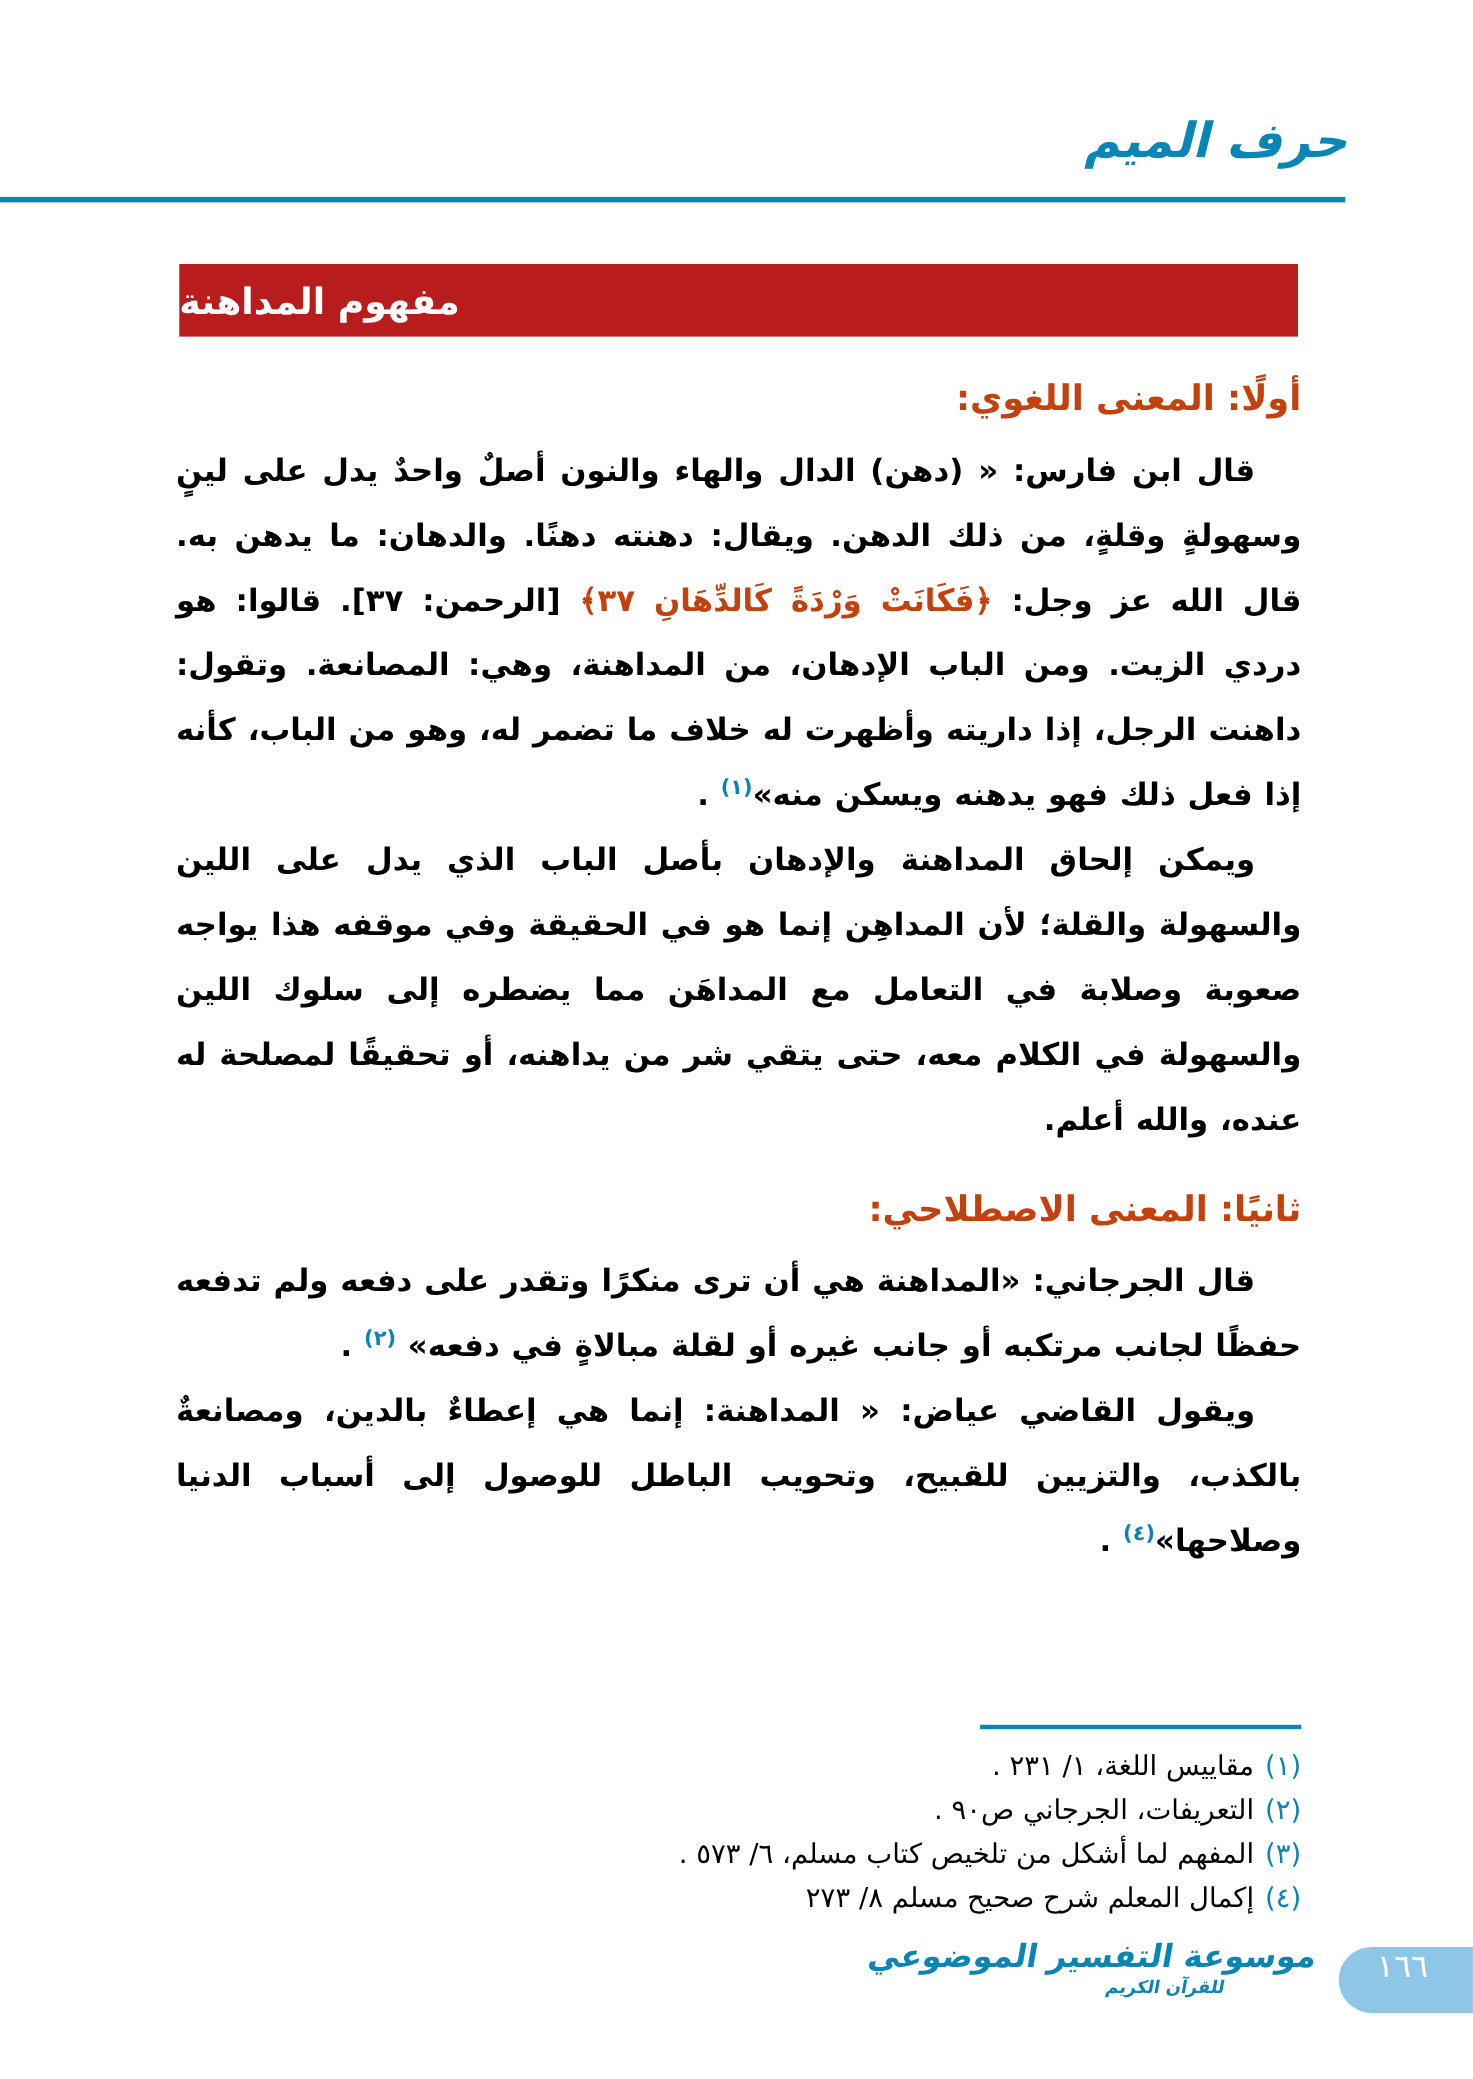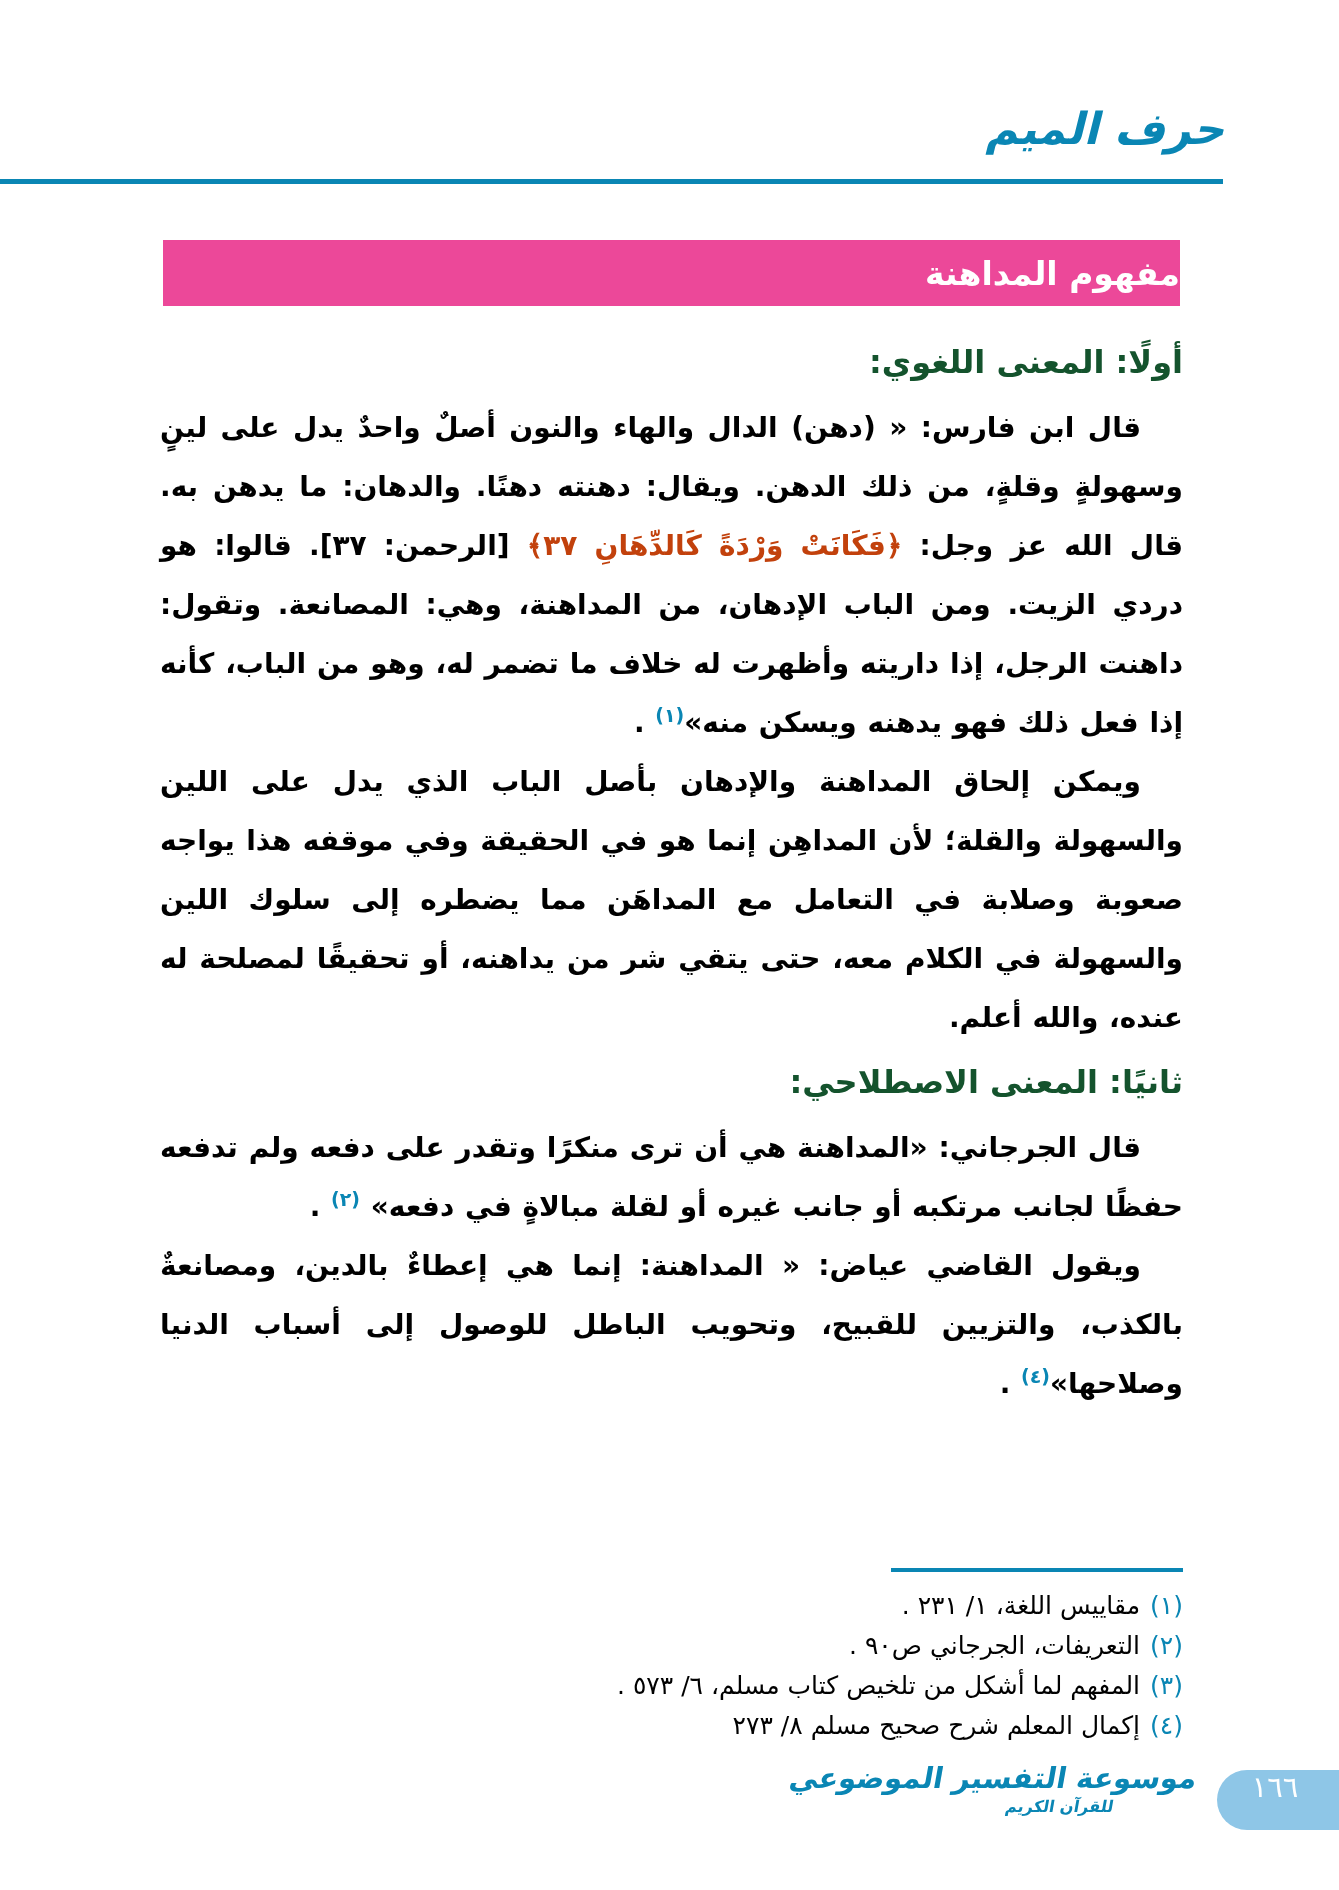--- a/index.html
+++ b/index.html
@@ -18,36 +18,36 @@
     transform:skewX(-14deg);
     white-space:nowrap;
   }
   .top-rule{
     position:absolute;top:179px;left:0;
     width:1223px;height:5px;background:#0a86b4;
   }
   
   .banner{
     position:absolute;top:240px;left:163px;right:159px;height:66px;
-    background:#ec4899;
-    display:flex;align-items:center;justify-content:flex-start;
+    background:#b91c1c;
+    display:flex;align-items:center;justify-content:flex-end;
   }
   .banner span{
     color:#ffffff;font-size:33px;font-weight:bold;letter-spacing:1px;
   }
   
   .content{
     position:absolute;top:336px;right:156px;left:160px;
     color:#000000;
   }
   .sec{
     margin:0 0 10px 0;
-    color:#14532d;font-size:32px;font-weight:bold;line-height:52px;
+    color:#c2410c;font-size:32px;font-weight:bold;line-height:52px;
   }
-  .sec2{margin-top:9px;}
+  .sec2{margin-top:26px;}
   .body-p{
     margin:0;
     font-size:28px;font-weight:bold;line-height:59px;
     text-align:justify;text-indent:42px;
     word-spacing:1px;
   }
   .quran{color:#c2410c;}
   .fnref{
     color:#0a86b4;font-size:19px;font-weight:bold;
     vertical-align:super;line-height:0;

